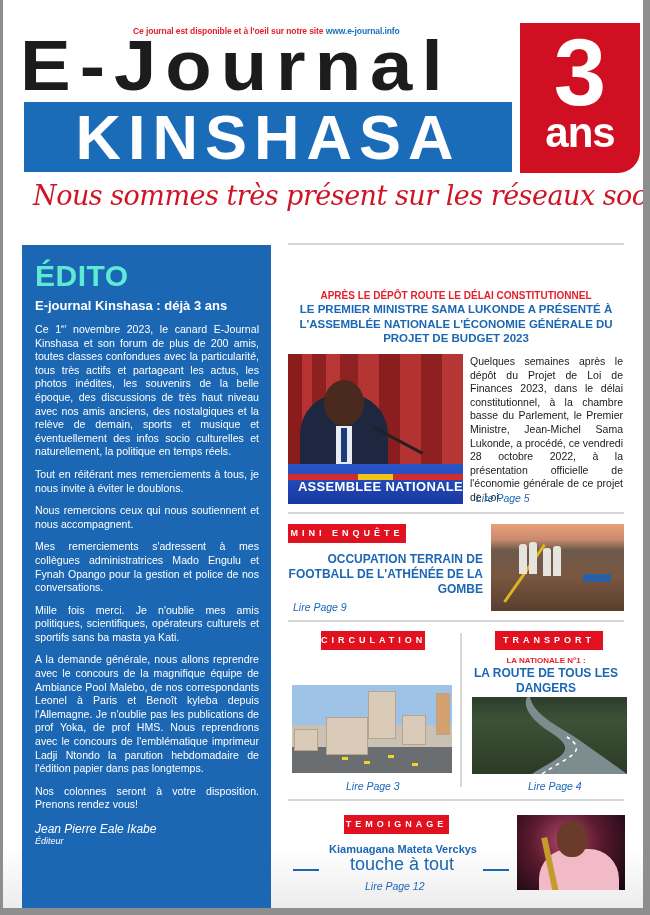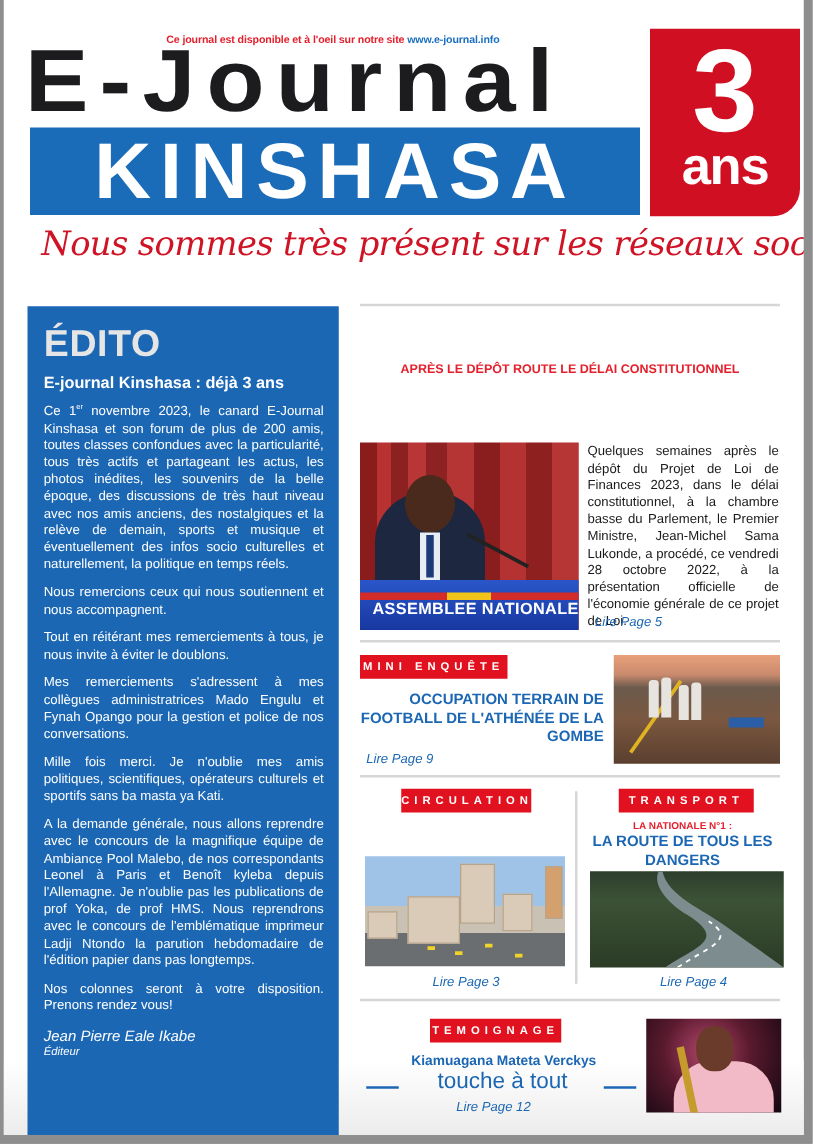--- a/index.html
+++ b/index.html
@@ -14,21 +14,21 @@
   .title-ej { position: absolute; left: 17px; top: 32px; width: 495px; height: 72px; font-family: "Liberation Sans", sans-serif; font-weight: 900; font-size: 76px; line-height: 72px; color: #1c1c1f; letter-spacing: 9px; white-space: nowrap; transform: scaleY(0.93); transform-origin: top left; }
   .title-kin { position: absolute; left: 21px; top: 102px; width: 488px; height: 70px; background: #1b6cb8; color: #fff; font-weight: 900; font-size: 63px; line-height: 70px; letter-spacing: 7px; text-align: center; white-space: nowrap; }
   .badge3 { position: absolute; left: 517px; top: 23px; width: 120px; height: 150px; background: #d10f22; border-bottom-right-radius: 22px; color: #fff; text-align: center; }
   .badge3 .num { font-weight: 900; font-size: 94px; line-height: 92px; display: block; margin-top: 4px; }
   .badge3 .ans { font-weight: 900; font-size: 42px; line-height: 40px; display: block; margin-top: -6px; letter-spacing: -1px; }
 
   .slogan { position: absolute; left: 30px; top: 180px; width: 600px; text-align: center; font-family: "DejaVu Serif", serif; font-style: italic; font-size: 27px; color: #cf1426; letter-spacing: -0.5px; white-space: nowrap; }
 
   
   .edito { position: absolute; left: 19px; top: 245px; width: 249px; height: 663px; background: #1b67b4; color: #fff; padding: 14px 12px 0 13px; z-index: 1; }
-  .edito h1 { font-size: 30px; font-weight: 900; color: #e5e5e5; line-height: 34px; letter-spacing: 0.5px; }
+  .edito h1 { font-size: 30px; font-weight: 900; color: #5eead4; line-height: 34px; letter-spacing: 0.5px; }
   .edito h2 { font-size: 13px; font-weight: bold; margin-top: 4px; line-height: 18px; }
   .edito p { font-size: 10.6px; line-height: 13.6px; text-align: justify; margin-top: 9px; }
   .edito p.first { margin-top: 8px; }
   .edito .sig { font-style: italic; font-size: 12px; margin-top: 10px; line-height: 14px; }
   .edito .role { font-style: italic; font-size: 9px; line-height: 11px; }
   sup { font-size: 6px; vertical-align: super; line-height: 0; }
 
   
   .rule { position: absolute; height: 2px; background: #d6d6d6; z-index: 1; }
   .tag { position: absolute; height: 19px; background: #e1111f; color: #fff; font-weight: 900; font-size: 9px; line-height: 19px; text-align: center; letter-spacing: 4px; z-index: 1; }
@@ -78,32 +78,33 @@
   <div class="badge3">
     <span class="num">3</span>
     <span class="ans">ans</span>
   </div>
   <div class="slogan">Nous sommes très présent sur les réseaux sociaux</div>
 
   <div class="edito">
     <h1>ÉDITO</h1>
     <h2>E-journal Kinshasa : déjà 3 ans</h2>
     <p class="first"><span>Ce 1</span><sup>er</sup><span> novembre 2023, le canard E-Journal Kinshasa et son forum de plus de 200 amis, toutes classes confondues avec la particularité, tous très actifs et partageant les actus, les photos inédites, les souvenirs de la belle époque, des discussions de très haut niveau avec nos amis anciens, des nostalgiques et la relève de demain, sports et musique et éventuellement des infos socio culturelles et naturellement, la politique en temps réels.</span></p>
+    <p>Tout en réitérant mes remerciements à tous, je nous invite à éviter le doublons.</p>
     <p>Nous remercions ceux qui nous soutiennent et nous accompagnent.</p>
-    <p>Tout en réitérant mes remerciements à tous, je nous invite à éviter le doublons.</p>
     <p>Mes remerciements s'adressent à mes collègues administratrices Mado Engulu et Fynah Opango pour la gestion et police de nos conversations.</p>
     <p>Mille fois merci. Je n'oublie mes amis politiques, scientifiques, opérateurs culturels et sportifs sans ba masta ya Kati.</p>
     <p>A la demande générale, nous allons reprendre avec le concours de la magnifique équipe de Ambiance Pool Malebo, de nos correspondants Leonel à Paris et Benoît kyleba depuis l'Allemagne. Je n'oublie pas les publications de prof Yoka, de prof HMS. Nous reprendrons avec le concours de l'emblématique imprimeur Ladji Ntondo la parution hebdomadaire de l'édition papier dans pas longtemps.</p>
     <p>Nos colonnes seront à votre disposition. Prenons rendez vous!</p>
     <div class="sig">Jean Pierre Eale Ikabe</div>
     <div class="role">Éditeur</div>
   </div>
 
   <div class="rule" style="left:285px; top:243px; width:336px;"></div>
   <div class="kicker" style="left:285px; top:290px; width:336px;">APRÈS LE DÉPÔT ROUTE LE DÉLAI CONSTITUTIONNEL</div>
+  <div class="headline" style="left:290px; top:302px; width:326px; font-size:11.5px; line-height:14.5px;">LE PREMIER MINISTRE SAMA LUKONDE A PRÉSENTÉ À L'ASSEMBLÉE NATIONALE L'ÉCONOMIE GÉNÉRALE DU PROJET DE BUDGET 2023</div>
 
   <div class="photo ph-pm" style="left:285px; top:354px; width:175px; height:150px;">
     <div class="pm-body"></div>
     <div class="pm-head"></div>
     <div class="pm-shirt"></div>
     <div class="pm-tie"></div>
     <div class="mic"></div>
     <div class="podium"></div>
     <div class="podium-stripe"></div>
     <div class="podium-label">ASSEMBLEE NATIONALE</div>

